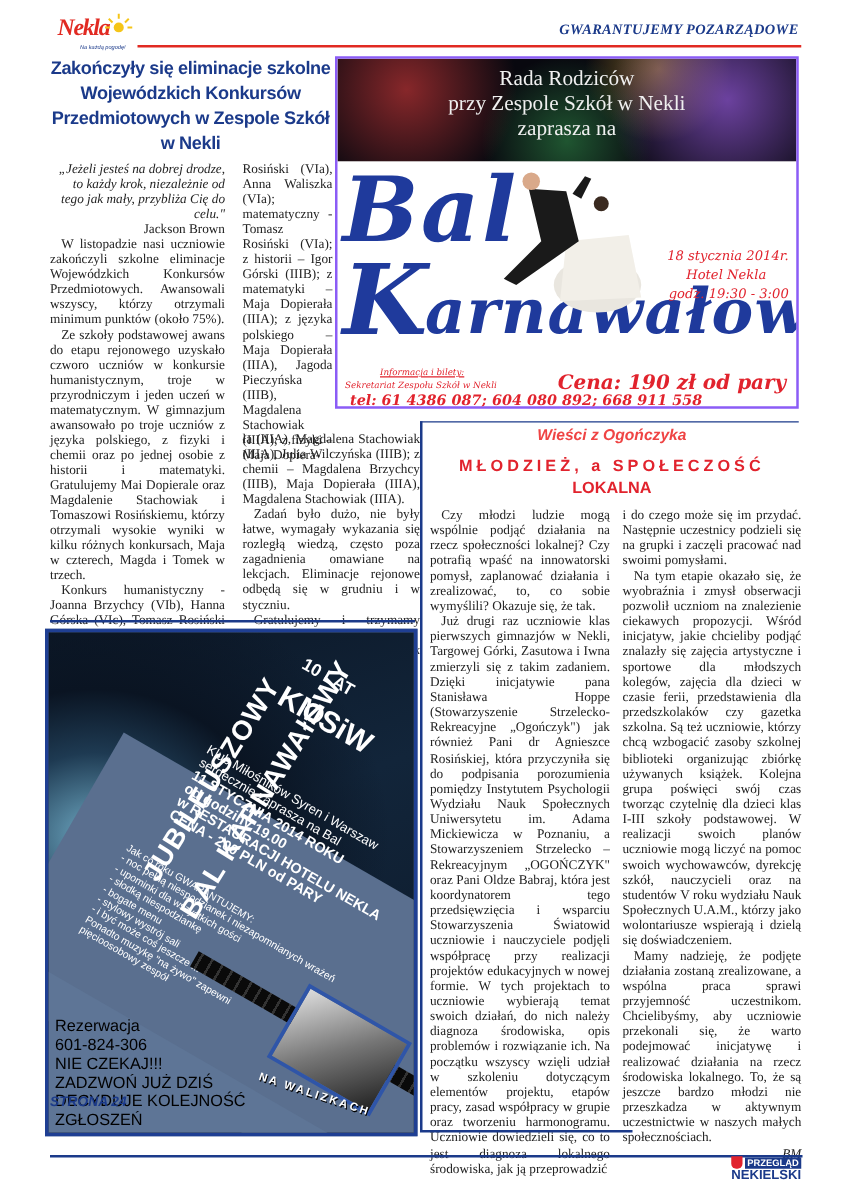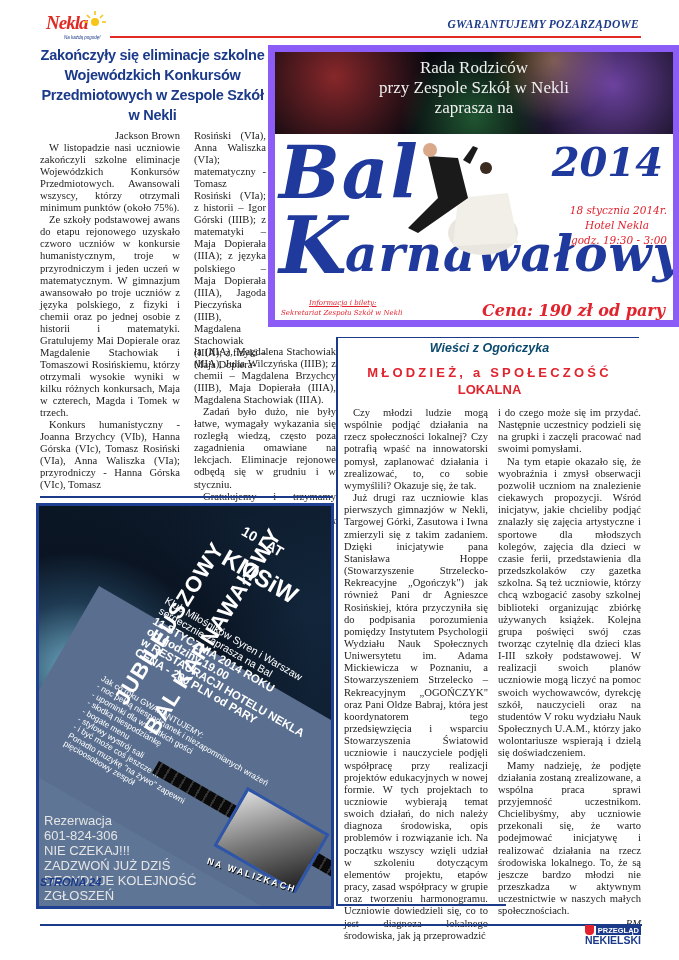--- a/index.html
+++ b/index.html
@@ -19,21 +19,21 @@
   .a1-col { position: absolute; font-family: "Liberation Serif", serif; font-size: 10.6px; line-height: 12.05px; text-align: justify; color: #222; }
   .a1-col p { text-indent: 9px; }
   .a1-col p.noindent { text-indent: 0; }
   .quote { text-align: right; font-style: italic; }
   .quote-author { text-align: right; }
   .sig { text-align: right; font-style: italic; }
   .col-left { left: 40px; top: 130px; width: 140px; }
   .a1-rule { position: absolute; left: 40px; top: 496px; width: 292px; height: 2px; background: #1b3a8a; }
 
   
-  .poster1 { position: absolute; left: 268px; top: 45px; width: 412px; height: 282px; border: 7px solid #8b5cf6; background: #fff; overflow: hidden; }
+  .poster1 { position: absolute; left: 268px; top: 45px; width: 371px; height: 282px; border: 2px solid #8b5cf6; background: #fff; overflow: hidden; }
   .poster1 .sky { position: absolute; left: 0; top: 0; right: 0; height: 82px; background:
       radial-gradient(circle at 85% 40%, rgba(150,90,220,.7) 0, rgba(0,0,0,0) 30%),
       radial-gradient(circle at 15% 30%, rgba(220,60,60,.6) 0, rgba(0,0,0,0) 28%),
       radial-gradient(circle at 50% 80%, rgba(60,180,90,.45) 0, rgba(0,0,0,0) 35%),
       radial-gradient(circle at 70% 10%, rgba(230,180,60,.5) 0, rgba(0,0,0,0) 22%),
       #08080f; }
   .poster1 .sky-line { position: absolute; left: 0; right: 0; text-align: center; font-family: "Liberation Serif", serif; color: #f0f0f0; font-size: 17px; line-height: 19px; }
   .poster1 .big { position: absolute; font-family: "DejaVu Serif", serif; font-style: italic; font-weight: bold; color: #1f3a9c; }
   .poster1 .bal { left: 4px; top: 78px; font-size: 72px; letter-spacing: 2px; }
   .poster1 .k { left: 4px; top: 148px; font-size: 78px; }
@@ -45,21 +45,21 @@
   .poster1 .time { right: 6px; top: 182px; font-size: 10.5px; }
   .poster1 .info1 { left: 34px; top: 247px; font-size: 7px; text-decoration: underline; }
   .poster1 .info2 { left: 6px; top: 257px; font-size: 7px; }
   .poster1 .price { right: 8px; top: 249px; font-size: 16px; font-weight: bold; }
   .poster1 .tel { left: 10px; top: 266px; font-size: 11.5px; font-weight: bold; }
   .poster1 .dancers { position: absolute; left: 113px; top: 86px; width: 140px; height: 120px; }
 
   
   .a2-box { position: absolute; left: 336px; top: 337px; width: 303px; height: 1px; background: #1b3a8a; }
   .a2-side { position: absolute; left: 336px; top: 337px; width: 2px; height: 567px; background: #1b3a8a; }
-  .a2-kicker { position: absolute; left: 340px; top: 341px; width: 299px; text-align: center; font-family: "Liberation Sans", sans-serif; font-weight: bold; font-style: italic; font-size: 12.5px; color: #0c4a6e; }
+  .a2-kicker { position: absolute; left: 340px; top: 341px; width: 299px; text-align: center; font-family: "Liberation Sans", sans-serif; font-weight: bold; font-style: italic; font-size: 12.5px; color: #ef4444; }
   .a2-title { position: absolute; left: 340px; top: 364px; width: 299px; text-align: center; font-family: "Liberation Sans", sans-serif; font-weight: bold; font-size: 13px; line-height: 17px; color: #e1232d; }
   .a2-title .spaced { letter-spacing: 3.2px; }
   .a2-col { position: absolute; top: 407px; font-family: "Liberation Serif", serif; font-size: 10.6px; line-height: 12.15px; text-align: justify; color: #222; }
   .a2-col p { text-indent: 9px; }
   .a2-c1 { left: 344px; width: 144px; }
   .a2-c2 { left: 498px; width: 143px; }
   .a2-rule { position: absolute; left: 336px; top: 904px; width: 170px; height: 2px; background: #1b3a8a; }
 
   
   .poster2 { position: absolute; left: 36px; top: 503px; width: 298px; height: 406px; border: 3px solid #1f3f93; background: #5a6f8f; overflow: hidden; }
@@ -73,21 +73,21 @@
   .poster2 .rot { position: absolute; transform-origin: 0 0; white-space: nowrap; font-family: "Liberation Sans", sans-serif; }
   .poster2 .jub { left: 70px; top: 190px; transform: rotate(-58deg); font-size: 22px; font-weight: bold; color: #fff; letter-spacing: 1px; }
   .poster2 .bal2 { left: 100px; top: 220px; transform: rotate(-58deg); font-size: 22px; font-weight: bold; color: #fff; letter-spacing: 1px; }
   .poster2 .ten { left: 208px; top: 17px; transform: rotate(30deg); font-size: 14px; font-weight: bold; color: #fff; }
   .poster2 .kmsiw { left: 192px; top: 38px; transform: rotate(30deg); font-size: 24px; font-weight: bold; color: #fff; }
   .poster2 .inv { left: 130px; top: 88px; transform: rotate(30deg); font-size: 10.5px; line-height: 12px; color: #fff; }
   .poster2 .inv b { font-size: 11.5px; }
   .poster2 .guar { left: 65px; top: 168px; transform: rotate(30deg); font-size: 8.3px; line-height: 9.4px; color: #fff; }
   .poster2 .photo { position: absolute; left: 185px; top: 300px; width: 95px; height: 68px; transform: rotate(30deg); transform-origin: 50% 50%; background: linear-gradient(135deg, #dcdcdc, #777 50%, #222); border: 3px solid #2f55a8; }
   .poster2 .nawal { left: 170px; top: 350px; transform: rotate(18deg); font-size: 9px; font-weight: bold; color: #fff; letter-spacing: 2px; text-shadow: 1px 1px 0 #000; }
-  .poster2 .rez { position: absolute; left: 5px; top: 307px; font-family: "Liberation Sans", sans-serif; font-size: 13px; line-height: 15px; color: #e5e5e5; }
+  .poster2 .rez { position: absolute; left: 5px; top: 307px; font-family: "Liberation Sans", sans-serif; font-size: 13px; line-height: 15px; color: #000000; }
 
   
   .foot-rule { position: absolute; left: 40px; top: 924px; width: 602px; height: 1.5px; background: #1b3a8a; }
   .page-num { position: absolute; left: 40px; top: 876px; font-family: "Liberation Sans", sans-serif; font-style: italic; font-weight: bold; font-size: 11px; color: #1b3a8a; }
   .brand { position: absolute; right: 38px; top: 925px; text-align: right; }
   .brand .row1 { display: flex; align-items: center; justify-content: flex-end; gap: 2px; }
   .brand .shield { width: 9px; height: 10px; background: #e1232d; border-radius: 0 0 4px 4px; }
   .brand .przeglad { background: #1b3a8a; color: #fff; font-family: "Liberation Sans", sans-serif; font-weight: bold; font-size: 7.5px; padding: 0 2px; }
   .brand .nek { font-family: "Liberation Sans", sans-serif; font-weight: bold; font-size: 10.5px; color: #1b3a8a; line-height: 11px; }
 </style>
@@ -107,20 +107,21 @@
     </g>
   </svg>
   <span class="tag">Na każdą pogodę!</span>
 </div>
 <div class="header-rule"></div>
 <div class="section-title">GWARANTUJEMY POZARZĄDOWE</div>
 
 <h1 class="a1-title">Zakończyły się eliminacje szkolne Wojewódzkich Konkursów Przedmiotowych w Zespole Szkół w Nekli</h1>
 
 <div class="a1-col col-left">
+  <p class="quote noindent">„Jeżeli jesteś na dobrej drodze, to każdy krok, niezależnie od tego jak mały, przybliża Cię do celu."</p>
   <p class="quote-author noindent">Jackson Brown</p>
   <p>W listopadzie nasi uczniowie zakończyli szkolne eliminacje Wojewódzkich Konkursów Przedmiotowych. Awansowali wszyscy, którzy otrzymali minimum punktów (około 75%).</p>
   <p>Ze szkoły podstawowej awans do etapu rejonowego uzyskało czworo uczniów w konkursie humanistycznym, troje w przyrodniczym i jeden uczeń w matematycznym. W gimnazjum awansowało po troje uczniów z języka polskiego, z fizyki i chemii oraz po jednej osobie z historii i matematyki. Gratulujemy Mai Dopierale oraz Magdalenie Stachowiak i Tomaszowi Rosińskiemu, którzy otrzymali wysokie wyniki w kilku różnych konkursach, Maja w czterech, Magda i Tomek w trzech.</p>
   <p>Konkurs humanistyczny - Joanna Brzychcy (VIb), Hanna Górska (VIc), Tomasz Rosiński (VIa), Anna Waliszka (VIa); przyrodniczy - Hanna Górska (VIc), Tomasz</p>
 </div>
 
 <div class="a1-col" style="left:194px; top:130px; width:72px;">
   <p class="noindent">Rosiński (VIa), Anna Waliszka (VIa); matematyczny - Tomasz Rosiński (VIa); z historii – Igor Górski (IIIB); z matematyki – Maja Dopierała (IIIA); z języka polskiego – Maja Dopierała (IIIA), Jagoda Pieczyńska (IIIB), Magdalena Stachowiak (IIIA); z fizyki – Maja Dopiera-</p>
 </div>
 <div class="a1-col" style="left:194px; top:346px; width:142px;">
@@ -132,35 +133,35 @@
 <div class="a1-rule"></div>
 
 <div class="poster1">
   <div class="sky"></div>
   <div class="sky-line" style="top:6px">Rada Rodziców</div>
   <div class="sky-line" style="top:26px">przy Zespole Szkół w Nekli</div>
   <div class="sky-line" style="top:46px">zaprasza na</div>
   <div class="big bal">Bal</div>
   <div class="big k">K</div>
   <div class="big karn">arnawałowy</div>
-  <div class="big year">2014</div>
   <svg class="dancers" viewBox="0 0 140 120">
     <ellipse cx="95" cy="95" rx="35" ry="22" fill="#e9e6df"></ellipse>
     <path d="M70 60 L120 55 L130 105 L65 108 Z" fill="#f2efe8"></path>
     <path d="M40 18 L70 20 L80 60 L30 95 L20 90 L50 60 Z" fill="#1a1a1a"></path>
     <circle cx="42" cy="12" r="7" fill="#d9a98a"></circle>
     <circle cx="98" cy="30" r="6" fill="#3a2a20"></circle>
     <path d="M75 22 L85 8 L90 10 L82 26 Z" fill="#1a1a1a"></path>
   </svg>
   <div class="red date">18 stycznia 2014r.</div>
   <div class="red hotel">Hotel Nekla</div>
   <div class="red time">godz. 19:30 - 3:00</div>
   <div class="red info1">Informacja i bilety:</div>
   <div class="red info2">Sekretariat Zespołu Szkół w Nekli</div>
   <div class="red price">Cena: 190 zł od pary</div>
+  <div class="red tel">tel: 61 4386 087;   604 080 892;   668 911 558</div>
 </div>
 
 <div class="a2-box"></div>
 <div class="a2-side"></div>
 <div class="a2-kicker">Wieści z Ogończyka</div>
 <div class="a2-title">
   <div class="spaced">MŁODZIEŻ, a SPOŁECZOŚĆ</div>
   <div>LOKALNA</div>
 </div>
 <div class="a2-col a2-c1">

